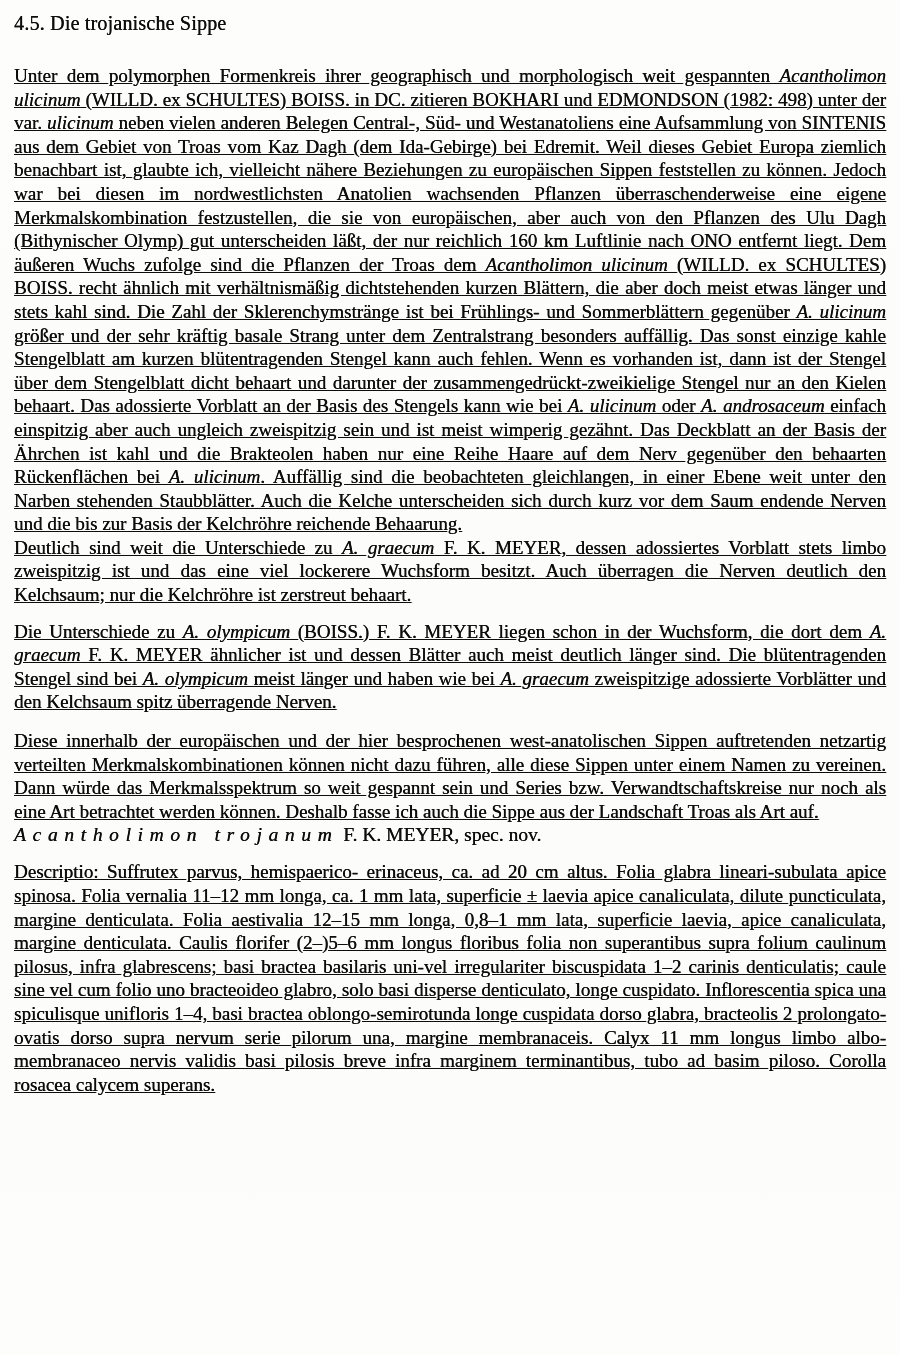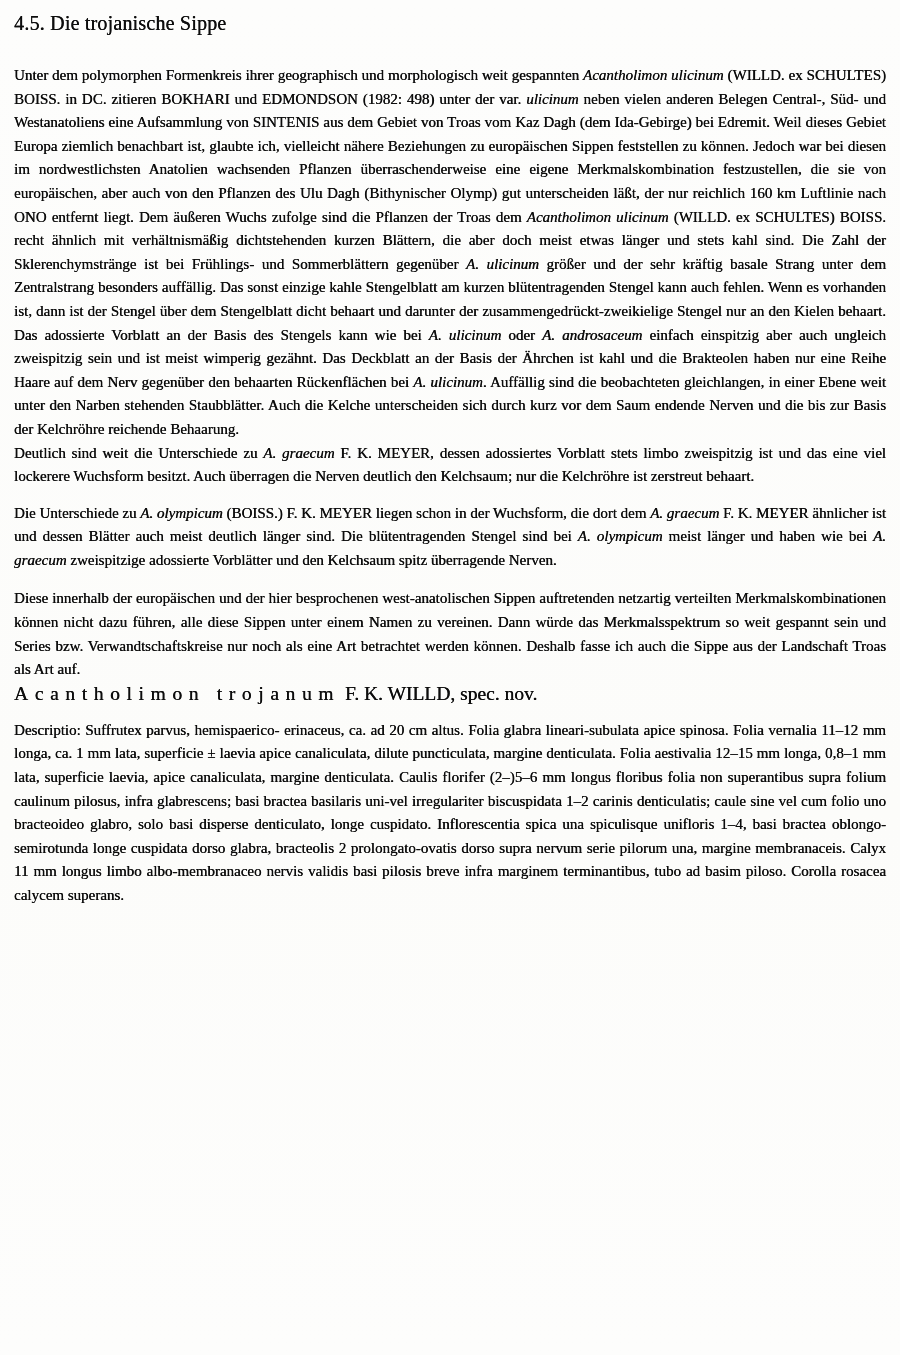--- a/index.html
+++ b/index.html
@@ -26,51 +26,52 @@
   }
   .section-heading {
     font-size: 20px;
     font-weight: 400;
     line-height: 26px;
     margin: 0 0 28px 0;
     letter-spacing: 0.2px;
     text-shadow: 0.3px 0 0 currentColor;
   }
   .body-par {
-    font-size: 15px;
+    font-size: 19px;
     line-height: 23.6px;
     text-align: justify;
     margin: 0;
     text-shadow: 0.3px 0 0 currentColor; 
+    text-decoration: underline;
   }
   .gap   { margin-top: 13px; }
   .gap-l { margin-top: 15px; }
   .species-heading {
     font-size: 19.5px;
     line-height: 24px;
     margin: 0;
     text-align: left;
     text-shadow: 0.3px 0 0 currentColor;
   }
   
   .r-i  { font-style: italic; }
-  .r-is { letter-spacing: 0.34em; }
+  .r-is { font-style: italic; letter-spacing: 0.34em; }
 </style>
 </head>
 <body>
 
 <div class="page">
 
   <h1 class="section-heading">4.5. Die trojanische Sippe</h1>
 
   <p class="body-par"><span>Unter dem polymorphen Formenkreis ihrer geographisch und morphologisch weit gespannten </span><span class="r-i">Acantholimon ulicinum</span><span> (WILLD. ex SCHULTES) BOISS. in DC. zitieren BOKHARI und EDMONDSON (1982: 498) unter der var. </span><span class="r-i">ulicinum</span><span> neben vielen anderen Belegen Central-, Süd- und Westanatoliens eine Aufsammlung von SINTENIS aus dem Gebiet von Troas vom Kaz Dagh (dem Ida-Gebirge) bei Edremit. Weil dieses Gebiet Europa ziemlich benachbart ist, glaubte ich, vielleicht nähere Beziehungen zu europäischen Sippen feststellen zu können. Jedoch war bei diesen im nordwestlichsten Anatolien wachsenden Pflanzen überraschenderweise eine eigene Merkmalskombination festzustellen, die sie von europäischen, aber auch von den Pflanzen des Ulu Dagh (Bithynischer Olymp) gut unterscheiden läßt, der nur reichlich 160 km Luftlinie nach ONO entfernt liegt. Dem äußeren Wuchs zufolge sind die Pflanzen der Troas dem </span><span class="r-i">Acantholimon ulicinum</span><span> (WILLD. ex SCHULTES) BOISS. recht ähnlich mit verhältnismäßig dichtstehenden kurzen Blättern, die aber doch meist etwas länger und stets kahl sind. Die Zahl der Sklerenchymstränge ist bei Frühlings- und Sommerblättern gegenüber </span><span class="r-i">A. ulicinum</span><span> größer und der sehr kräftig basale Strang unter dem Zentralstrang besonders auffällig. Das sonst einzige kahle Stengelblatt am kurzen blütentragenden Stengel kann auch fehlen. Wenn es vorhanden ist, dann ist der Stengel über dem Stengelblatt dicht behaart und darunter der zusammengedrückt-zweikielige Stengel nur an den Kielen behaart. Das adossierte Vorblatt an der Basis des Stengels kann wie bei </span><span class="r-i">A. ulicinum</span><span> oder </span><span class="r-i">A. androsaceum</span><span> einfach einspitzig aber auch ungleich zweispitzig sein und ist meist wimperig gezähnt. Das Deckblatt an der Basis der Ährchen ist kahl und die Brakteolen haben nur eine Reihe Haare auf dem Nerv gegenüber den behaarten Rückenflächen bei </span><span class="r-i">A. ulicinum</span><span>. Auffällig sind die beobachteten gleichlangen, in einer Ebene weit unter den Narben stehenden Staubblätter. Auch die Kelche unterscheiden sich durch kurz vor dem Saum endende Nerven und die bis zur Basis der Kelchröhre reichende Behaarung.</span></p>
 
   <p class="body-par"><span>Deutlich sind weit die Unterschiede zu </span><span class="r-i">A. graecum</span><span> F. K. MEYER, dessen adossiertes Vorblatt stets limbo zweispitzig ist und das eine viel lockerere Wuchsform besitzt. Auch überragen die Nerven deutlich den Kelchsaum; nur die Kelchröhre ist zerstreut behaart.</span></p>
 
   <p class="body-par gap"><span>Die Unterschiede zu </span><span class="r-i">A. olympicum</span><span> (BOISS.) F. K. MEYER liegen schon in der Wuchsform, die dort dem </span><span class="r-i">A. graecum</span><span> F. K. MEYER ähnlicher ist und dessen Blätter auch meist deutlich länger sind. Die blütentragenden Stengel sind bei </span><span class="r-i">A. olympicum</span><span> meist länger und haben wie bei </span><span class="r-i">A. graecum</span><span> zweispitzige adossierte Vorblätter und den Kelchsaum spitz überragende Nerven.</span></p>
 
   <p class="body-par gap-l"><span>Diese innerhalb der europäischen und der hier besprochenen west-anatolischen Sippen auftretenden netzartig verteilten Merkmalskombinationen können nicht dazu führen, alle diese Sippen unter einem Namen zu vereinen. Dann würde das Merkmalsspektrum so weit gespannt sein und Series bzw. Verwandtschaftskreise nur noch als eine Art betrachtet werden können. Deshalb fasse ich auch die Sippe aus der Landschaft Troas als Art auf.</span></p>
 
-  <p class="species-heading gap-l"><span class="r-is">Acantholimon trojanum</span><span> F. K. WILLD, spec. nov.</span></p>
+  <p class="species-heading gap-l"><span class="r-is">Acantholimon trojanum</span><span> F. K. MEYER, spec. nov.</span></p>
 
   <p class="body-par gap"><span>Descriptio: Suffrutex parvus, hemispaerico- erinaceus, ca. ad 20 cm altus. Folia glabra lineari-subulata apice spinosa. Folia vernalia 11–12 mm longa, ca. 1 mm lata, superficie ± laevia apice canaliculata, dilute puncticulata, margine denticulata. Folia aestivalia 12–15 mm longa, 0,8–1 mm lata, superficie laevia, apice canaliculata, margine denticulata. Caulis florifer (2–)5–6 mm longus floribus folia non superantibus supra folium caulinum pilosus, infra glabrescens; basi bractea basilaris uni-vel irregulariter biscuspidata 1–2 carinis denticulatis; caule sine vel cum folio uno bracteoideo glabro, solo basi disperse denticulato, longe cuspidato. Inflorescentia spica una spiculisque unifloris 1–4, basi bractea oblongo-semirotunda longe cuspidata dorso glabra, bracteolis 2 prolongato-ovatis dorso supra nervum serie pilorum una, margine membranaceis. Calyx 11 mm longus limbo albo-membranaceo nervis validis basi pilosis breve infra marginem terminantibus, tubo ad basim piloso. Corolla rosacea calycem superans.</span></p>
 
 </div>
 
 </body></html>

